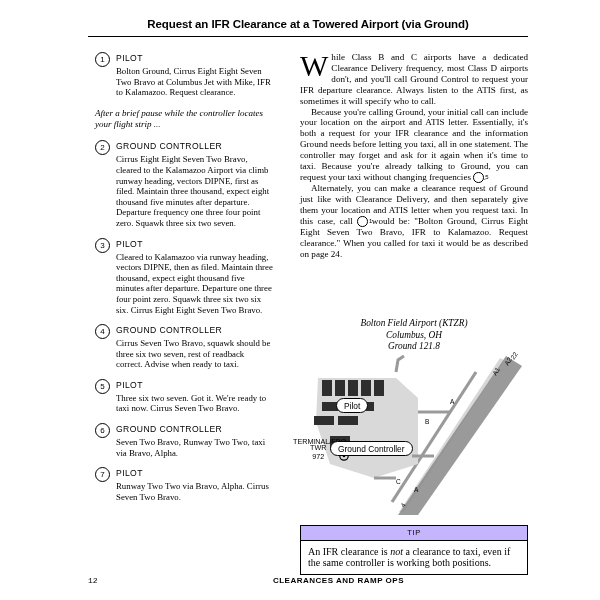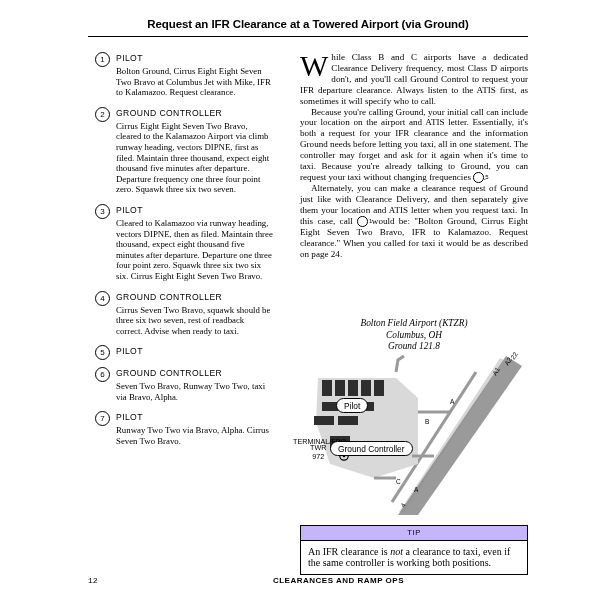--- a/index.html
+++ b/index.html
@@ -231,20 +231,21 @@
   <div class="rule-top"></div>
 
   <div class="dialogue">
 
     <div class="turn">
       <div class="num">1</div>
       <div class="speaker">PILOT</div>
       <div class="line">Bolton Ground, Cirrus Eight Eight Seven Two Bravo at Columbus Jet with Mike, IFR to Kalamazoo. Request clearance.</div>
     </div>
 
+    <div class="interlude">After a brief pause while the controller locates your flight strip ...</div>
 
     <div class="turn">
       <div class="num">2</div>
       <div class="speaker">GROUND CONTROLLER</div>
       <div class="line">Cirrus Eight Eight Seven Two Bravo, cleared to the Kalamazoo Airport via climb runway heading, vectors DIPNE, first as filed. Maintain three thousand, expect eight thousand five minutes after departure. Departure frequency one three four point zero. Squawk three six two seven.</div>
     </div>
 
     <div class="turn">
       <div class="num">3</div>
       <div class="speaker">PILOT</div>
@@ -253,20 +254,21 @@
 
     <div class="turn">
       <div class="num">4</div>
       <div class="speaker">GROUND CONTROLLER</div>
       <div class="line">Cirrus Seven Two Bravo, squawk should be three six two seven, rest of readback correct. Advise when ready to taxi.</div>
     </div>
 
     <div class="turn">
       <div class="num">5</div>
       <div class="speaker">PILOT</div>
+      <div class="line">Three six two seven. Got it. We're ready to taxi now. Cirrus Seven Two Bravo.</div>
     </div>
 
     <div class="turn">
       <div class="num">6</div>
       <div class="speaker">GROUND CONTROLLER</div>
       <div class="line">Seven Two Bravo, Runway Two Two, taxi via Bravo, Alpha.</div>
     </div>
 
     <div class="turn">
       <div class="num">7</div>

